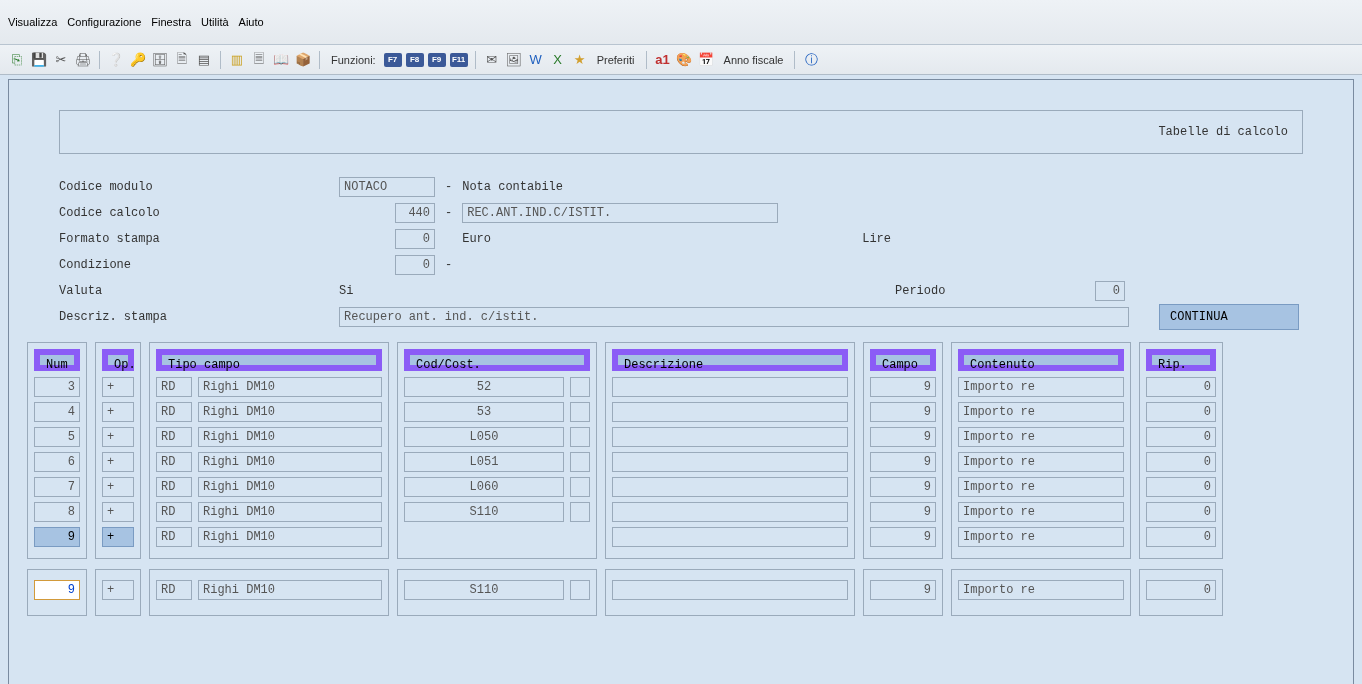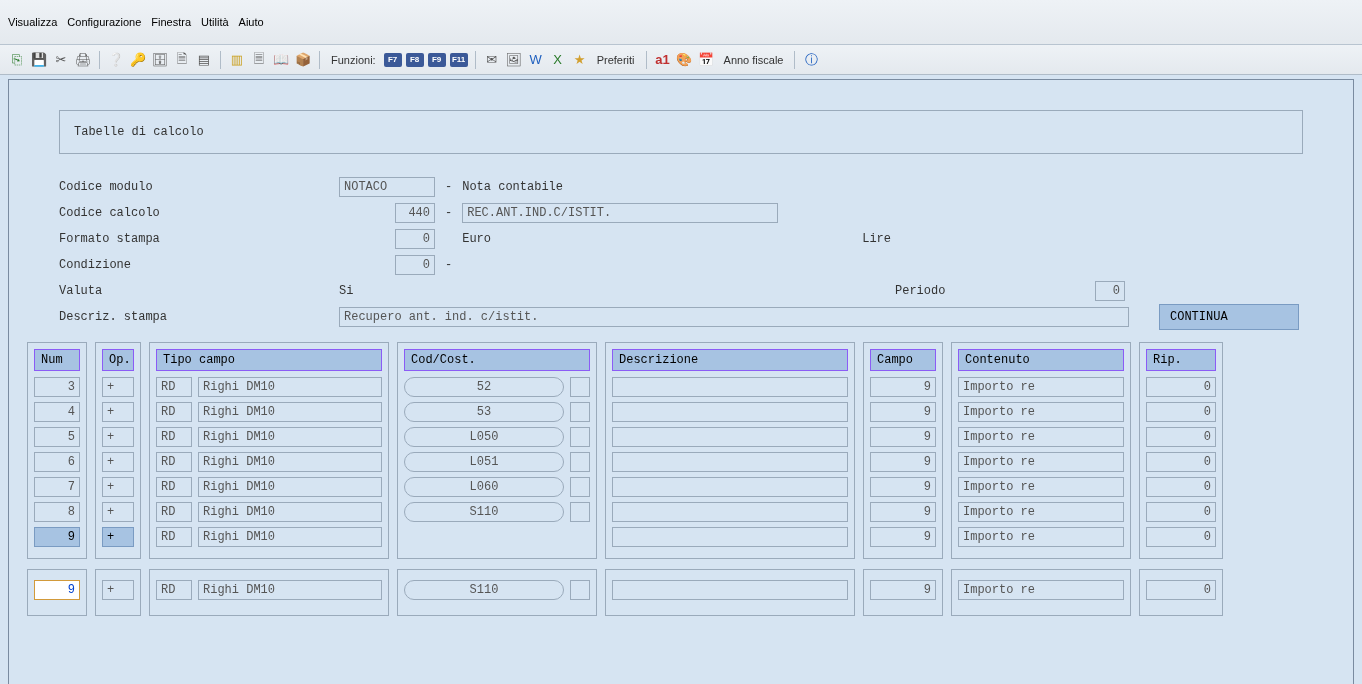--- a/index.html
+++ b/index.html
@@ -54,20 +54,21 @@
     background:#d6e4f2;
   }
   .title-box {
     margin:30px 50px 0 50px;
     border:1px solid #9aaabb;
     background:#d6e4f2;
     padding:14px 14px;
     font-family: "Courier New", monospace;
     font-size:12px;
     color:#333;
+    text-align:right;
   }
   .form-area {
     margin:20px 50px 0 50px;
     font-family:"Courier New", monospace;
     font-size:12px;
     color:#333;
   }
   .form-row { display:flex; align-items:center; height:26px; }
   .form-row .f-label { width:280px; }
   .f-input {
@@ -96,39 +97,39 @@
     gap:8px;
   }
   .col-box {
     border:1px solid #9aaabb;
     background:#d6e4f2;
     padding:6px;
     display:flex; flex-direction:column;
   }
   .col-header {
     background:#a7c3e2;
-    border:1px solid #8b5cf6;
+    border:6px solid #8b5cf6;
     font-family:"Courier New", monospace;
     font-size:12px; color:#000;
     padding:3px 6px;
     margin-bottom:6px;
     height:22px;
   }
   .cell {
     border:1px solid #9aaabb;
     background:#d6e4f2;
     font-family:"Courier New", monospace;
     font-size:12px; color:#555;
     height:20px;
     padding:2px 4px;
     margin-bottom:5px;
     text-align:left;
   }
   .cell.r { text-align:right; }
-  .cell.c { text-align:center;border-radius:10px; }
+  .cell.c { text-align:center; }
   .cell.hi { background:#a7c3e2; border:1px solid #7a9bc2; color:#000;}
   .cell.focus { background:#fff; border:1px solid #d29a3a; color:#0040d0;}
   .inner-row { display:flex; gap:6px;}
   .col-tipo .cell-code { width:36px; }
   .col-tipo .cell-desc { flex:1; }
   .col-cod .cell-code  { flex:1; }
   .col-cod .cell-sm    { width:20px; }
 
   .col-num   { width:60px;}
   .col-op    { width:46px;}

